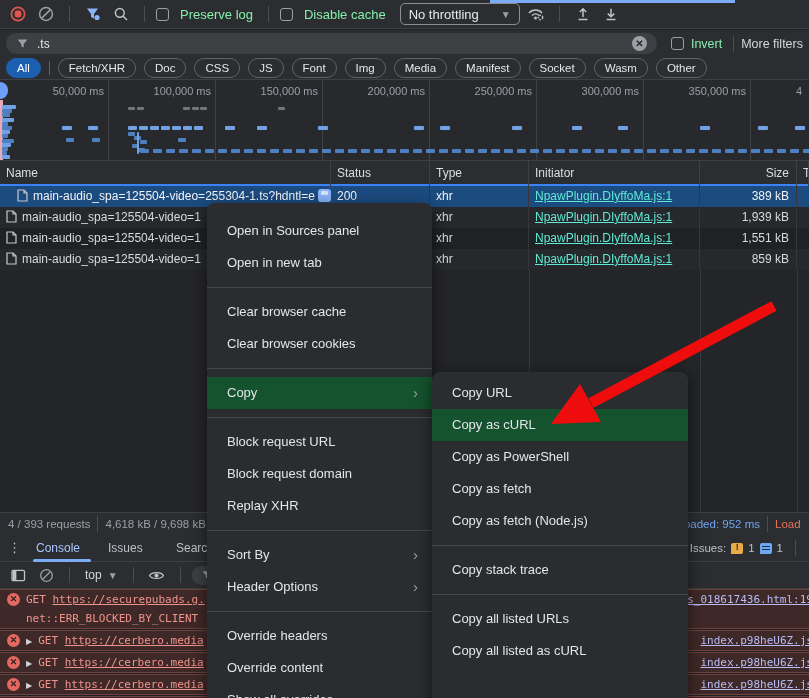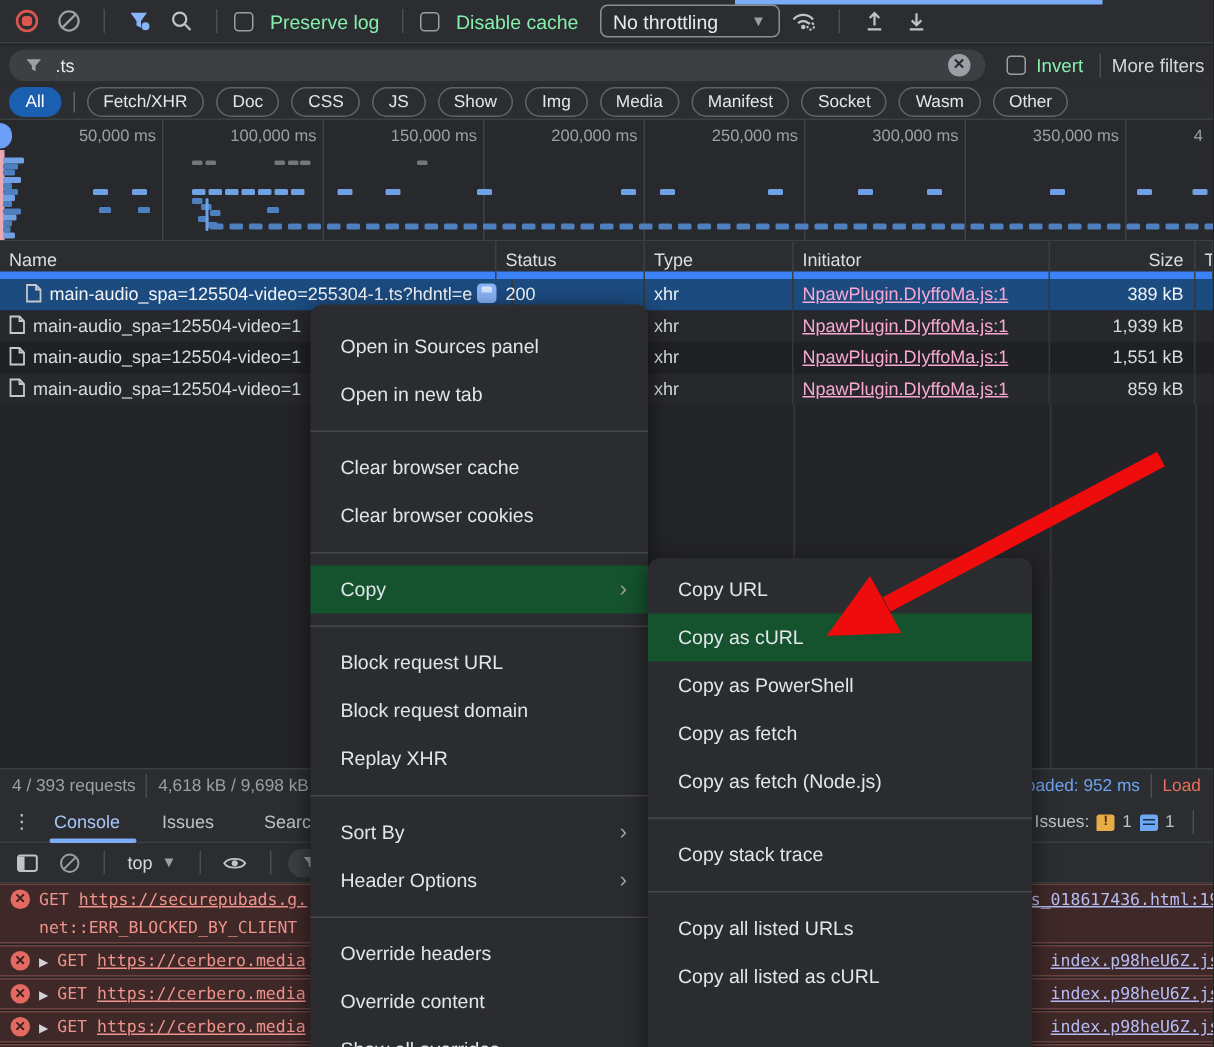--- a/index.html
+++ b/index.html
@@ -41,28 +41,28 @@
   .overview { position:absolute; left:0; top:80px; width:809px; height:81px; background:#28292c; border-bottom:1px solid #3c4043; overflow:hidden; }
   .grid-line { position:absolute; top:0; width:1px; height:81px; background:#3f4144; }
   .tick-label { position:absolute; top:5px; width:100px; text-align:right; font-size:11px; color:#9aa0a6; }
   .dash { position:absolute; height:4px; border-radius:1px; background:#4e80c0; }
   .dash.bright { background:#6fa1e4; }
   .dash.gray { background:#74767a; height:3px; }
   .pink-strip { position:absolute; left:0; top:20px; width:3px; height:61px; background:#e9a8b4; }
   .ov-handle { position:absolute; left:0; top:2px; width:8px; height:17px; background:#6d9ef8; border-radius:0 9px 9px 0; }
 
   
-  .thead { position:absolute; left:0; top:161px; width:809px; height:25px; background:#2b2d30; border-bottom:5px solid #3b82f6; font-size:12px; color:#dbdee2; }
+  .thead { position:absolute; left:0; top:161px; width:809px; height:25px; background:#2b2d30; border-bottom:2px solid #3b82f6; font-size:12px; color:#dbdee2; }
   .th { position:absolute; top:0; height:25px; line-height:25px; padding-left:6px; border-right:1px solid #3c4043; overflow:hidden; white-space:nowrap; }
   .tbody { position:absolute; left:0; top:186px; width:809px; }
   .tr { position:relative; width:809px; height:21px; font-size:12px; color:#d7dade; }
   .tr .td { position:absolute; top:0; height:21px; line-height:21px; padding-left:6px; border-right:1px solid #35373a; overflow:hidden; white-space:nowrap; }
   .tr.selected { background:#1c4b80; color:#f1f3f5; }
   .td.size { text-align:right; padding-right:7px; padding-left:0; }
-  .init-link { text-decoration:underline; color:#f9a8d4; }
+  .init-link { text-decoration:underline; color:#5eead4; }
   .doc-ico { display:inline-block; vertical-align:-2px; margin-right:5px; }
   .clip-badge { display:inline-block; vertical-align:-2px; margin-left:3px; width:13px; height:13px; background:#8ab4f8; border-radius:3px; position:relative; }
   .clip-badge::after { content:""; position:absolute; left:3px; top:2px; width:7px; height:4px; background:#d6e3fb; border-radius:1px; }
   .col-sep-zone { position:absolute; left:0; top:270px; width:809px; height:242px; background:#242528; }
   .col-sep-zone i { position:absolute; top:0; width:1px; height:242px; background:#38393c; }
 
   
   .net-status { position:absolute; left:0; top:512px; width:809px; height:22px; background:#2b2d30; border-top:1px solid #3c4043; font-size:11.5px; color:#9aa0a6; }
   .net-status .left { position:absolute; left:8px; top:0; height:22px; display:flex; align-items:center; }
   .net-status .right { position:absolute; right:0; top:0; height:22px; display:flex; align-items:center; padding-right:0; }
@@ -188,21 +188,21 @@
     <span class="more-filters">More filters</span>
   </div>
 
   <div class="chips-row" id="chips-row">
       <span class="chip selected">All</span>
       <span class="chip-div"></span>
       <span class="chip">Fetch/XHR</span>
       <span class="chip">Doc</span>
       <span class="chip">CSS</span>
       <span class="chip">JS</span>
-      <span class="chip">Show</span>
+      <span class="chip">Font</span>
       <span class="chip">Img</span>
       <span class="chip">Media</span>
       <span class="chip">Manifest</span>
       <span class="chip">Socket</span>
       <span class="chip">Wasm</span>
       <span class="chip">Other</span>
     </div>
 
   <div class="overview" id="overview">
     <span class="ov-handle"></span>

